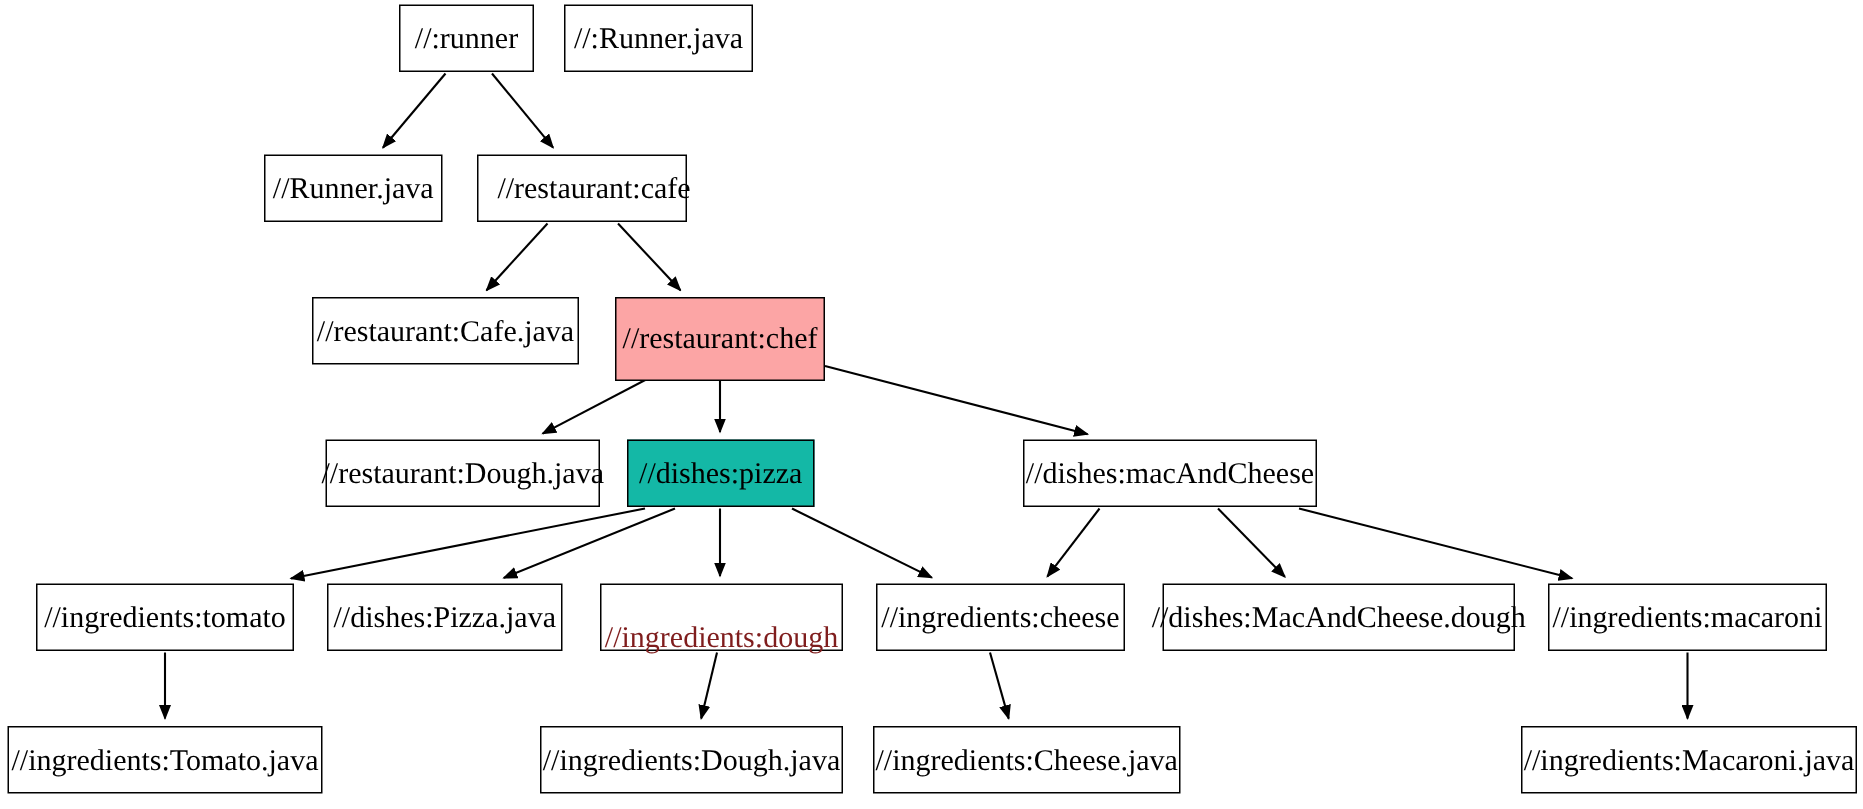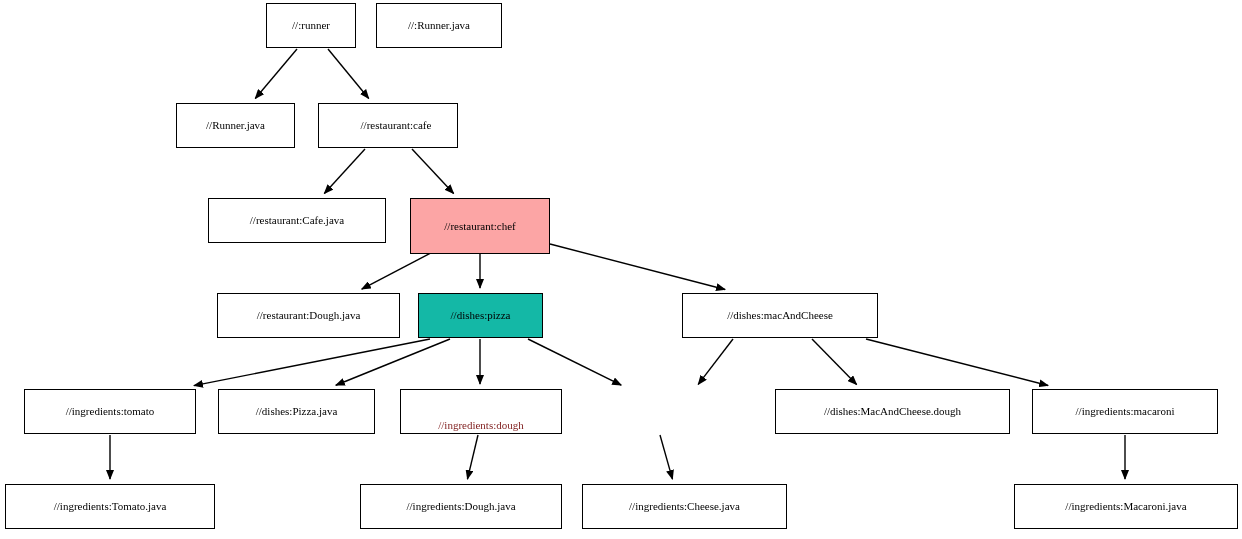--- a/index.html
+++ b/index.html
@@ -39,21 +39,21 @@
     border: 1px solid #000000;
     background: #ffffff;
     display: flex;
     align-items: center;
     justify-content: center;
     color: #000000;
     white-space: nowrap;
   }
   .graph-node .node-label {
     font-family: "Liberation Serif", "DejaVu Serif", serif;
-    font-size: 11px;
+    font-size: 20px;
     line-height: 1;
     color: #000000;
   }
 </style>
 </head>
 <body>
 
 <div id="graph-canvas">
 
   <svg id="edge-layer" viewBox="0 0 1242 539" width="1242" height="539" xmlns="http://www.w3.org/2000/svg">
@@ -114,20 +114,23 @@
       </div>
       <div class="graph-node" style="left: 24px; top: 389px; width: 172px; height: 45px; background: rgb(255, 255, 255); border-color: rgb(0, 0, 0);">
         <span class="node-label" style="color: rgb(0, 0, 0);">//ingredients:tomato</span>
       </div>
       <div class="graph-node" style="left: 218px; top: 389px; width: 157px; height: 45px; background: rgb(255, 255, 255); border-color: rgb(0, 0, 0);">
         <span class="node-label" style="color: rgb(0, 0, 0);">//dishes:Pizza.java</span>
       </div>
       <div class="graph-node" style="left: 400px; top: 389px; width: 162px; height: 45px; background: rgb(255, 255, 255); border-color: rgb(0, 0, 0);">
         <span class="node-label" style="color: #7f1d1d; margin-top: 27px;">//ingredients:dough</span>
       </div>
+      <div class="graph-node" style="left: 584px; top: 389px; width: 166px; height: 45px; background: rgb(255, 255, 255); border-color: rgb(0, 0, 0);">
+        <span class="node-label" style="color: rgb(0, 0, 0);">//ingredients:cheese</span>
+      </div>
       <div class="graph-node" style="left: 775px; top: 389px; width: 235px; height: 45px; background: rgb(255, 255, 255); border-color: rgb(0, 0, 0);">
         <span class="node-label" style="color: rgb(0, 0, 0);">//dishes:MacAndCheese.dough</span>
       </div>
       <div class="graph-node" style="left: 1032px; top: 389px; width: 186px; height: 45px; background: rgb(255, 255, 255); border-color: rgb(0, 0, 0);">
         <span class="node-label" style="color: rgb(0, 0, 0);">//ingredients:macaroni</span>
       </div>
       <div class="graph-node" style="left: 5px; top: 484px; width: 210px; height: 45px; background: rgb(255, 255, 255); border-color: rgb(0, 0, 0);">
         <span class="node-label" style="color: rgb(0, 0, 0);">//ingredients:Tomato.java</span>
       </div>
       <div class="graph-node" style="left: 360px; top: 484px; width: 202px; height: 45px; background: rgb(255, 255, 255); border-color: rgb(0, 0, 0);">

